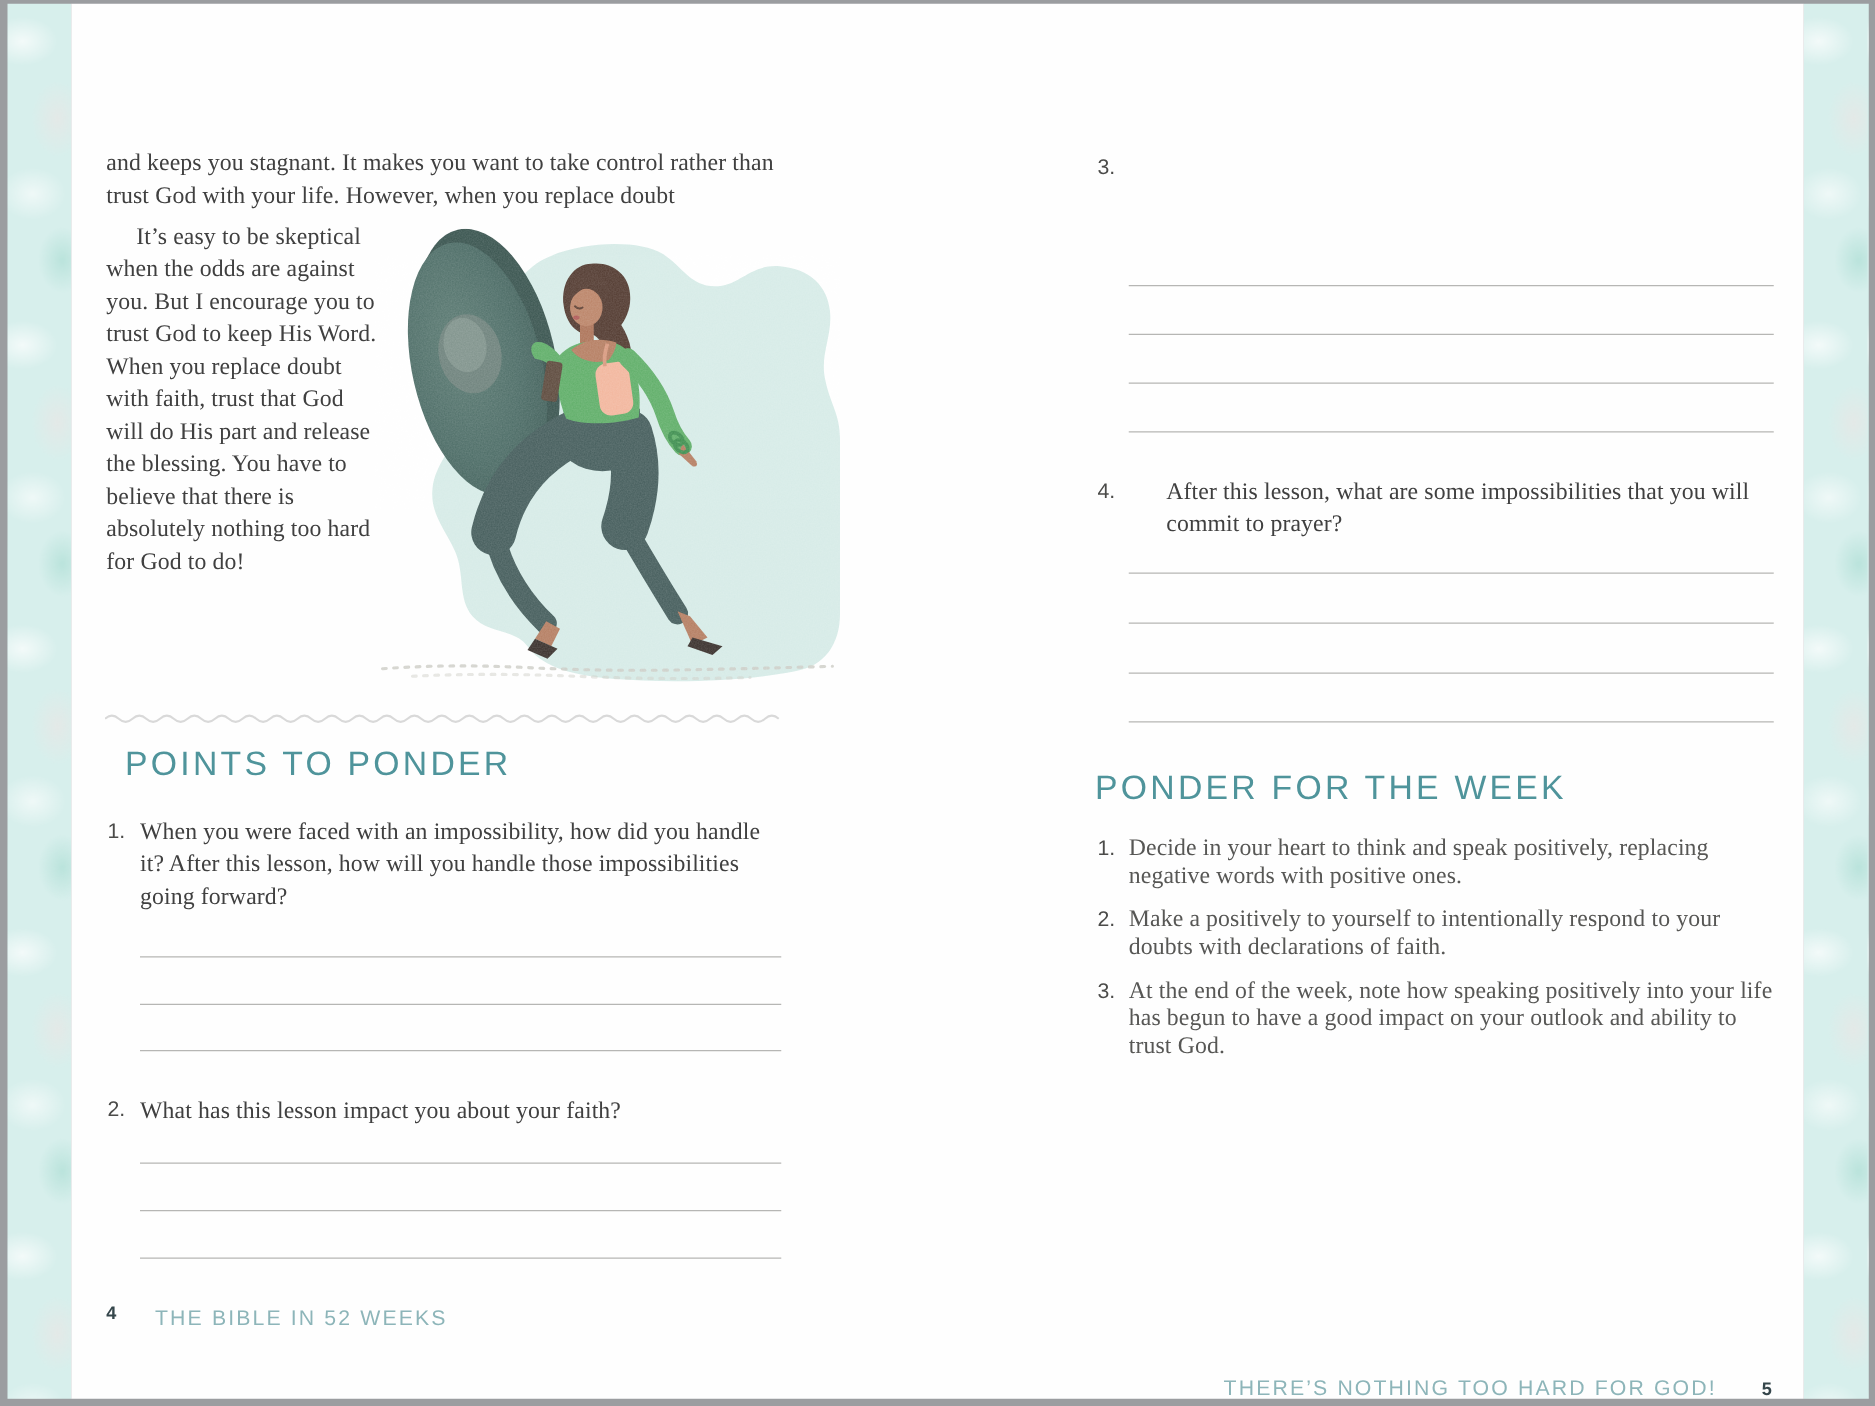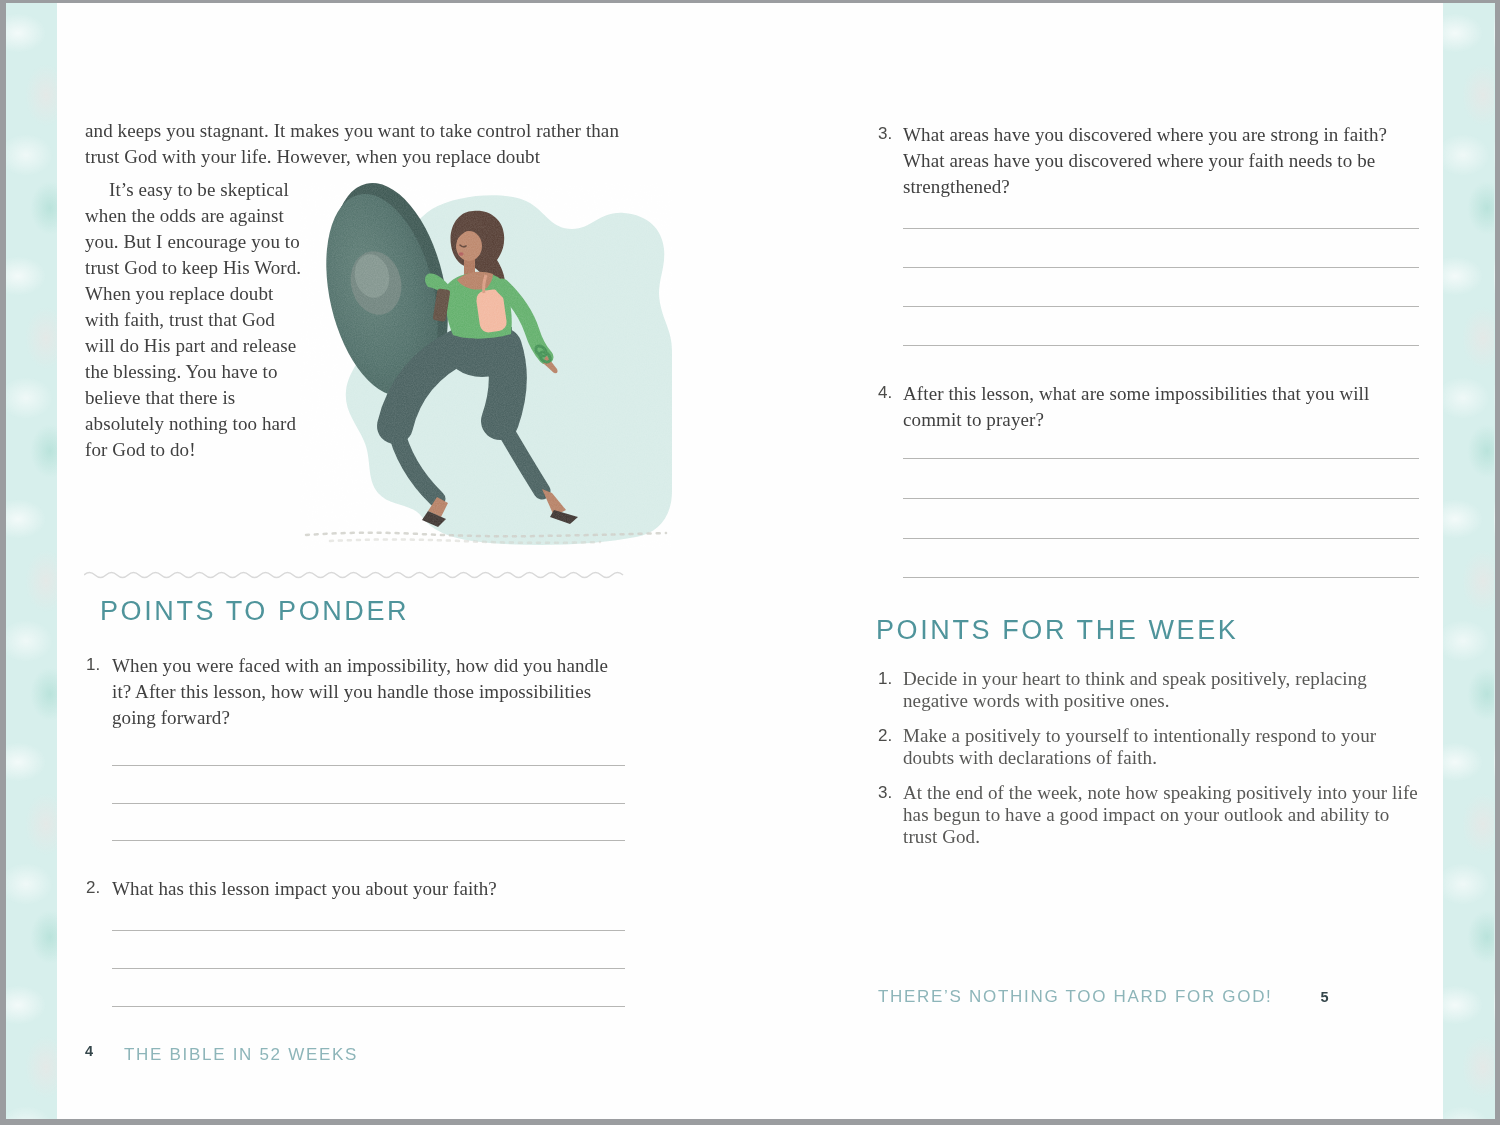--- a/index.html
+++ b/index.html
@@ -18,22 +18,22 @@
   .serif{position:absolute;font-family:"Liberation Serif",serif;font-size:19px;line-height:26px;
          color:#404040;letter-spacing:.1px;}
   .indent{text-indent:24px;margin:0;}
   .heading{position:absolute;font-family:"Liberation Sans",sans-serif;font-weight:300;
            font-size:27px;letter-spacing:2.6px;color:#4f949b;}
   .qnum{position:absolute;font-family:"Liberation Sans",sans-serif;font-size:17px;
         font-weight:500;color:#4b4b49;}
   .wline{position:absolute;height:1px;background:#b6b6b4;}
   .pagenum{position:absolute;font-size:14.5px;font-weight:700;color:#35464b;letter-spacing:.5px;}
   .foottitle{position:absolute;font-size:17px;letter-spacing:1.7px;color:#8db5b9;}
-  .footer-right{position:absolute;left:878px;top:987px;width:540px;display:flex;
-                align-items:baseline;gap:48px;}
+  .footer-right{position:absolute;left:878px;top:1101px;width:540px;display:flex;
+                justify-content:flex-end;align-items:baseline;gap:36px;}
   .footer-right .foottitle,.footer-right .pagenum{position:static;}
   .actions{position:absolute;left:878px;top:668px;width:544px;}
   .action-row{display:flex;gap:8px;margin-bottom:13px;}
   .anum{flex:none;width:17px;font-family:"Liberation Sans",sans-serif;font-size:17px;
         font-weight:500;color:#4b4b49;padding-top:1px;}
   .atext{font-family:"Liberation Serif",serif;font-size:19px;line-height:22px;color:#575755;letter-spacing:.1px;}
   .illus{position:absolute;left:300px;top:183px;width:372px;height:366px;}
   .wavy{position:absolute;left:84px;top:569px;}
 </style>
 </head>
@@ -145,34 +145,33 @@
   <div class="qnum" style="left:86px;top:878px;">2.</div>
   <div class="serif" style="left:112px;top:876px;width:516px;">What has this lesson impact you about your faith?</div>
   <div class="wline" style="left:112px;top:930px;width:513px;"></div>
   <div class="wline" style="left:112px;top:968px;width:513px;"></div>
   <div class="wline" style="left:112px;top:1006px;width:513px;"></div>
 
   <div class="pagenum" style="left:85px;top:1043px;">4</div>
   <div class="foottitle" style="left:124px;top:1045px;">THE BIBLE IN 52 WEEKS</div>
 
   <div class="qnum" style="left:878px;top:124px;">3.</div>
-  <div class="serif" style="left:903px;top:122px;width:520px;">What areas have you discovered where you are strong in faith? What areas have you discovered where your faith needs to be strengthened?</div>
   <div class="wline" style="left:903px;top:228px;width:516px;"></div>
   <div class="wline" style="left:903px;top:267px;width:516px;"></div>
   <div class="wline" style="left:903px;top:306px;width:516px;"></div>
   <div class="wline" style="left:903px;top:345px;width:516px;"></div>
 
   <div class="qnum" style="left:878px;top:383px;">4.</div>
-  <div class="serif" style="left:903px;top:381px;width:520px;font-family:Liberation Serif, serif;">After this lesson, what are some impossibilities that you will commit to prayer?</div>
+  <div class="serif" style="left:933px;top:381px;width:520px;font-family:Liberation Serif, serif;">After this lesson, what are some impossibilities that you will commit to prayer?</div>
   <div class="wline" style="left:903px;top:458px;width:516px;"></div>
   <div class="wline" style="left:903px;top:498px;width:516px;"></div>
   <div class="wline" style="left:903px;top:538px;width:516px;"></div>
   <div class="wline" style="left:903px;top:577px;width:516px;"></div>
 
-  <div class="heading" style="left:876px;top:615px;">POINTS FOR THE WEEK</div>
+  <div class="heading" style="left:876px;top:615px;">PONDER FOR THE WEEK</div>
 
   <div class="actions">
     <div class="action-row">
       <span class="anum">1.</span>
       <span class="atext">Decide in your heart to think and speak positively, replacing negative words with positive ones.</span>
     </div>
     <div class="action-row">
       <span class="anum">2.</span>
       <span class="atext">Make a positively to yourself to intentionally respond to your doubts with declarations of faith.</span>
     </div>

